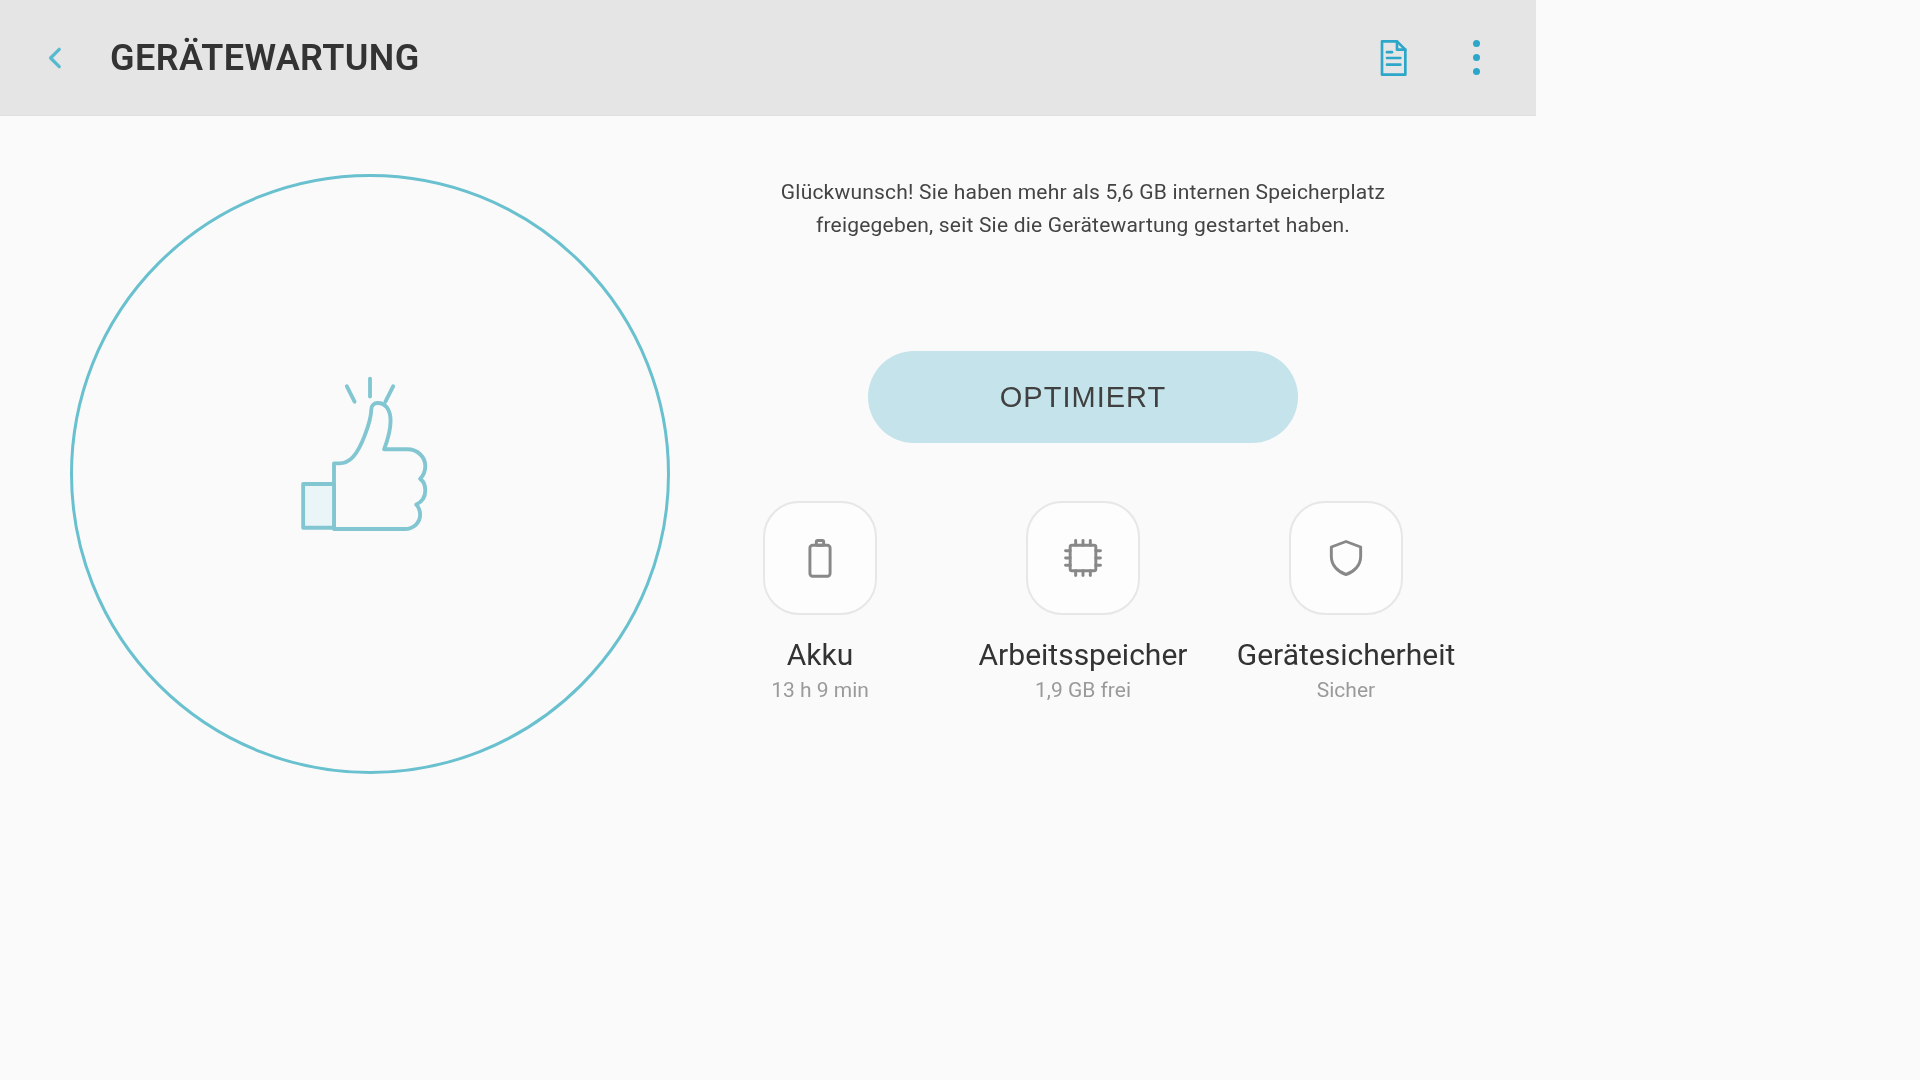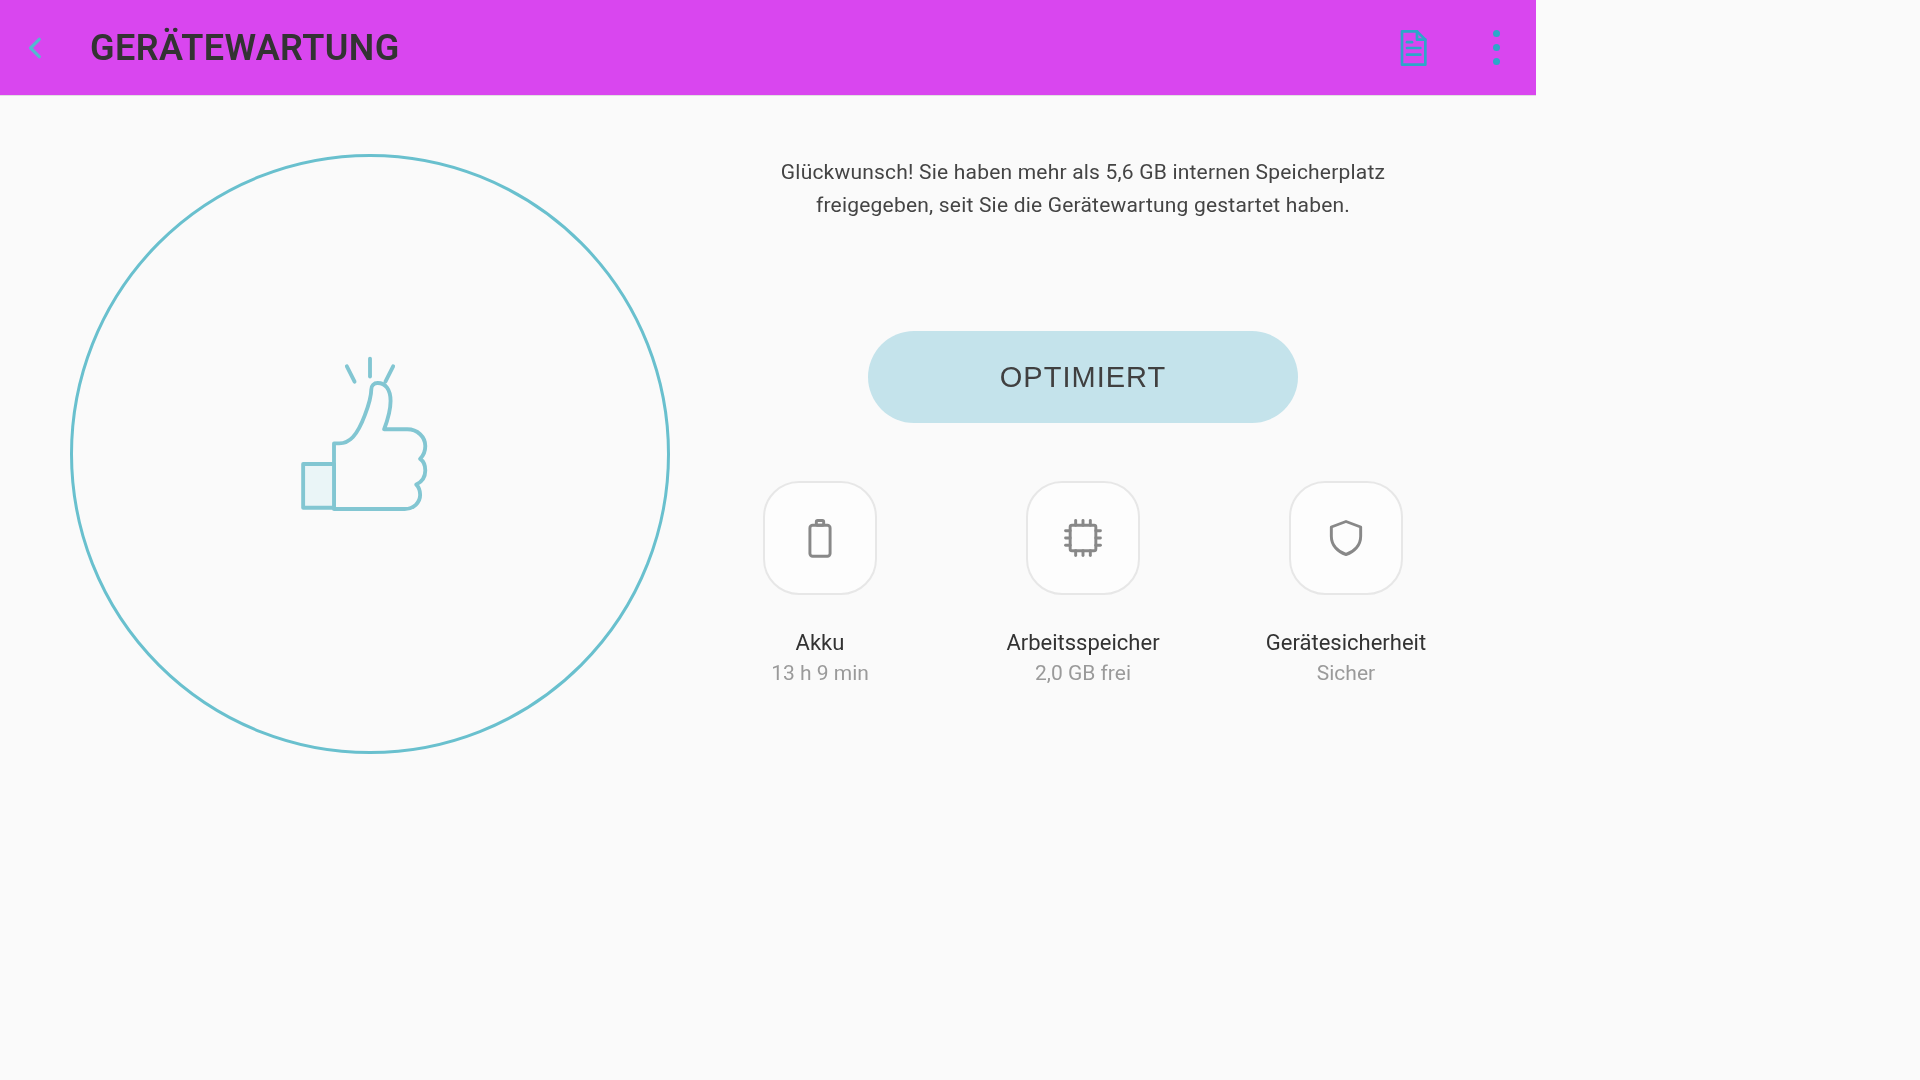--- a/index.html
+++ b/index.html
@@ -7,23 +7,23 @@
     body {
       font-family: -apple-system, BlinkMacSystemFont, "Segoe UI", Roboto, Arial, sans-serif;
       background: #fafafa;
       width: 1536px;
       height: 802px;
       overflow: hidden;
     }
     .app-bar {
       display: flex;
       align-items: center;
-      height: 96px;
-      padding: 0 18px;
-      background: #d946ef;
+      height: 116px;
+      padding: 0 38px;
+      background: #e5e5e5;
       border-bottom: 1px solid #e0e0e0;
     }
     .back-chevron {
       width: 36px;
       height: 36px;
       cursor: pointer;
       display: flex;
       align-items: center;
       justify-content: center;
       color: #55b9d0;
@@ -130,22 +130,22 @@
       border: 2px solid #e7e7e7;
       border-radius: 36px;
       background: #fdfdfd;
       display: flex;
       align-items: center;
       justify-content: center;
       color: #888;
     }
     .tile-square svg { width: 44px; height: 44px; }
     .tile-label {
-      margin-top: 35px;
-      font-size: 22px;
+      margin-top: 22px;
+      font-size: 30px;
       color: #333;
       text-align: center;
     }
     .tile-value {
       margin-top: 6px;
       font-size: 21px;
       color: #9a9a9a;
     }
   </style>
 </head>
@@ -223,21 +223,21 @@
               <line x1="16" y1="19" x2="16" y2="21.5"></line>
             <line x1="2.5" y1="8" x2="5" y2="8"></line>
               <line x1="2.5" y1="12" x2="5" y2="12"></line>
               <line x1="2.5" y1="16" x2="5" y2="16"></line>
             <line x1="19" y1="8" x2="21.5" y2="8"></line>
               <line x1="19" y1="12" x2="21.5" y2="12"></line>
               <line x1="19" y1="16" x2="21.5" y2="16"></line>
           </svg>
         </div>
         <div class="tile-label">Arbeitsspeicher</div>
-        <div class="tile-value">2,0 GB frei</div>
+        <div class="tile-value">1,9 GB frei</div>
       </div>
 
       <div class="tile">
         <div class="tile-square">
           <svg viewBox="0 0 24 24" fill="none" stroke="currentColor" stroke-width="1.6" stroke-linejoin="round">
             <path d="M12 3l8 3v5c0 5-3.5 8.5-8 10-4.5-1.5-8-5-8-10V6l8-3z"></path>
           </svg>
         </div>
         <div class="tile-label">Gerätesicherheit</div>
         <div class="tile-value">Sicher</div>

